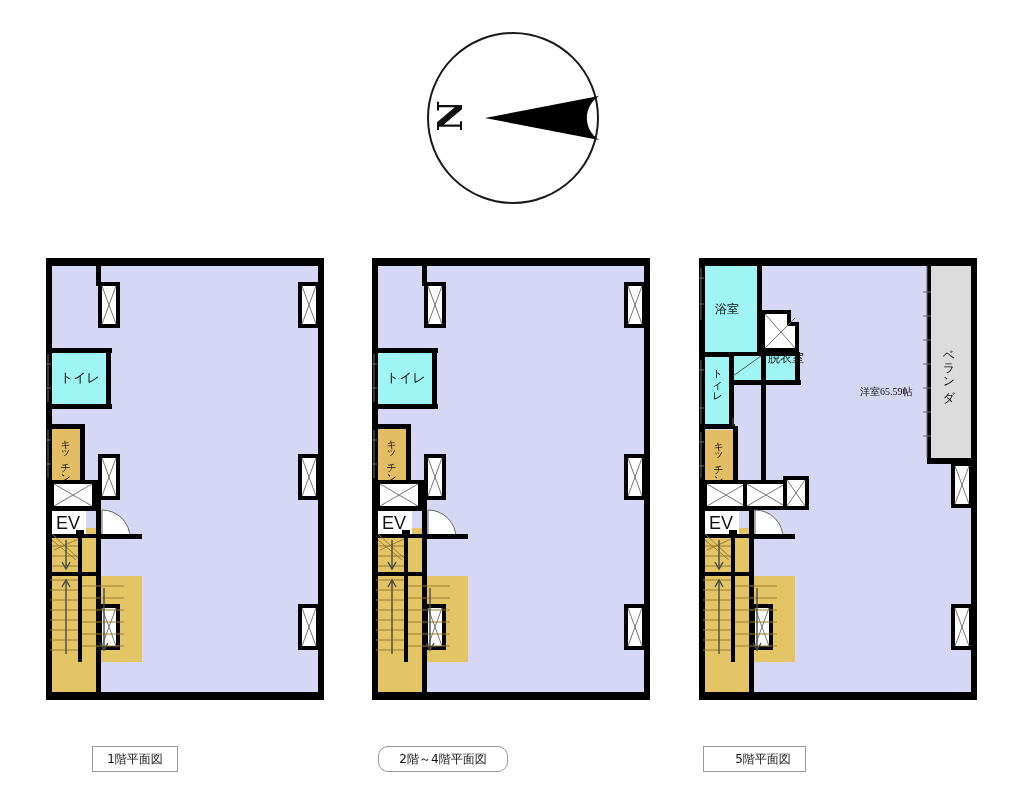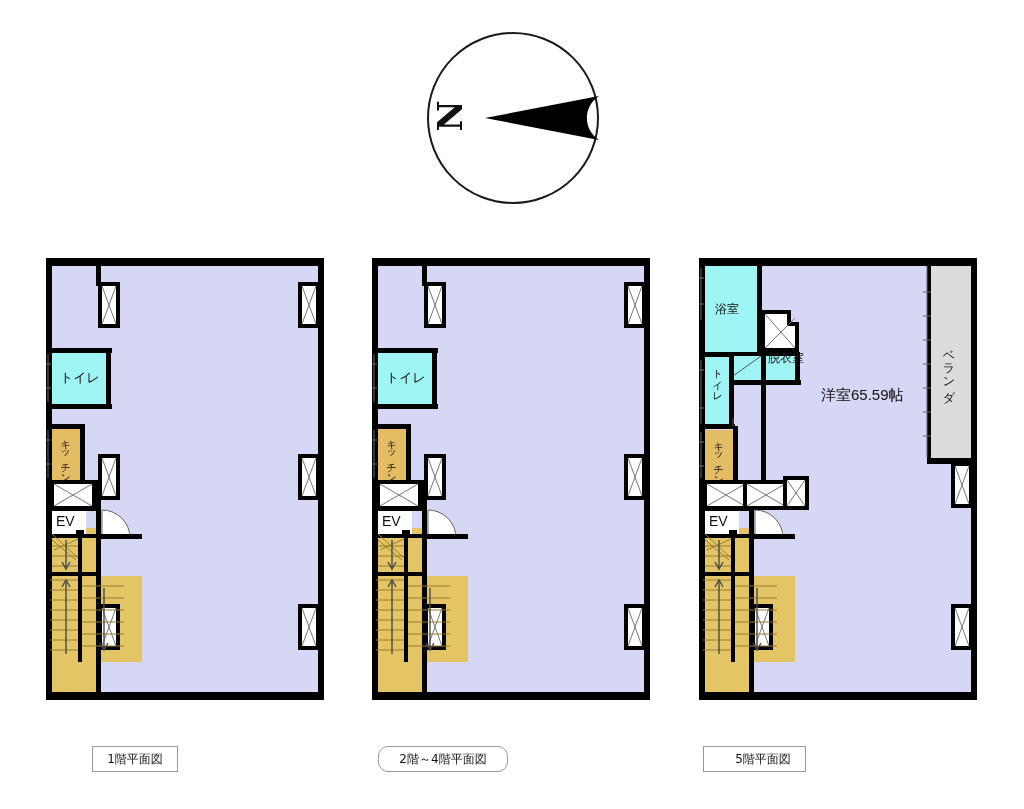--- a/index.html
+++ b/index.html
@@ -50,37 +50,37 @@
   .thinner      { stroke: #555555; stroke-width: 1; fill: none; }
   .arc          { stroke: #666666; stroke-width: 1; fill: #ffffff; }
   .xmark        { stroke: #777777; stroke-width: 1; fill: none; }
   .railline     { stroke: #6b6b6b; stroke-width: 1; fill: none; }
   .stepline     { stroke: #9a7d30; stroke-width: 1; fill:none; }
   .arrowline    { stroke: #4a4a4a; stroke-width: 1.4; fill:none; }
 
   
   .rlabel {
     position:absolute;
-    font-family: Liberation Sans, sans-serif;
+    font-family: Liberation Serif, serif;
     color: #111;
     white-space: nowrap;
     line-height: 1;
   }
   .vert {
     writing-mode: vertical-rl;
     text-orientation: upright;
     letter-spacing: 0px;
   }
   .lbl-toilet   { font-size: 13px; }
   .lbl-kitchen  { font-size: 10px; }
-  .lbl-ev       { font-size: 14px; font-family:"Liberation Sans", sans-serif; }
+  .lbl-ev       { font-size: 18px; font-family:"Liberation Sans", sans-serif; }
   .lbl-bath     { font-size: 12px; }
   .lbl-dress    { font-size: 12px; }
   .lbl-veranda  { font-size: 12px; }
-  .lbl-main     { font-size: 15px; }
+  .lbl-main     { font-size: 10px; margin-left: 39px; }
 
   
   .caption {
     position:absolute;
     border: 1px solid #999;
     background: #ffffff;
     color: #111;
     font-size: 12px;
     font-family: "DejaVu Sans", "Liberation Sans", sans-serif;
     text-align: center;

